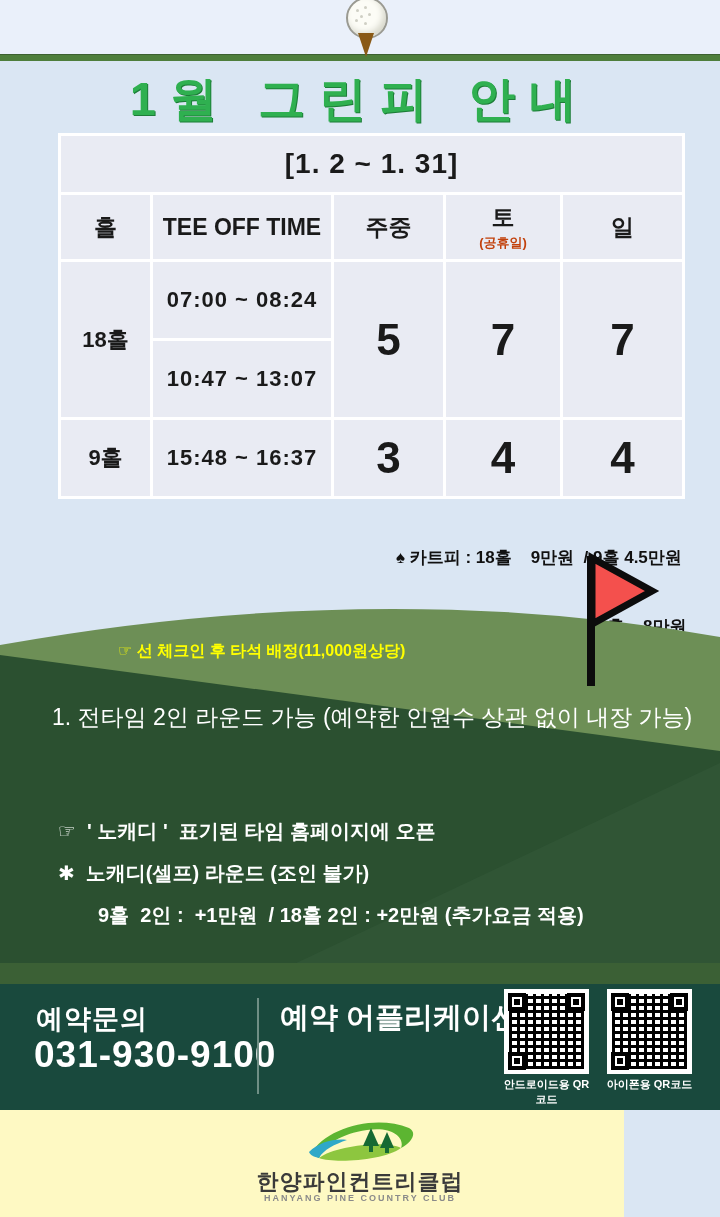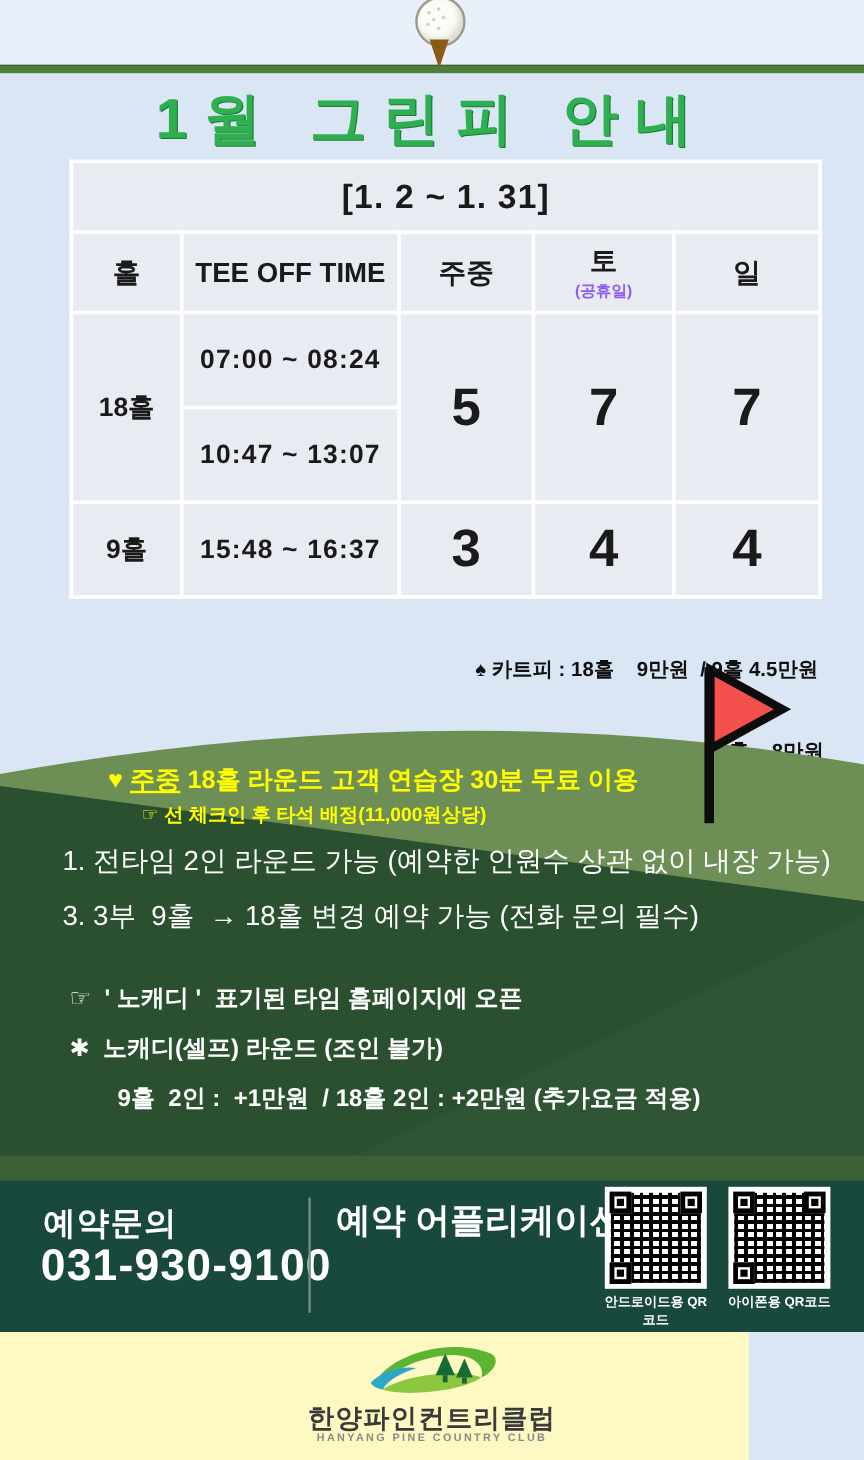--- a/index.html
+++ b/index.html
@@ -22,21 +22,21 @@
 
   
   table.fee{position:absolute;left:58px;top:133px;width:624px;border-collapse:collapse;
     table-layout:fixed;background:#e9ebf3;}
   table.fee td,table.fee th{border:3px solid #ffffff;background:#e9ebf3;
     text-align:center;vertical-align:middle;font-weight:bold;color:#1a1a1a;padding:0;}
   .t-date{font-size:28px;height:56px;letter-spacing:1px;}
   .t-head{font-size:23px;height:64px;}
   .t-sat{color:#1414dd;}
   .t-sun{color:#e60000;}
-  .t-sat-note{display:block;font-size:13px;font-weight:bold;color:#8b5cf6;margin-top:1px;}
+  .t-sat-note{display:block;font-size:13px;font-weight:bold;color:#c2410c;margin-top:1px;}
   .t-hole{font-size:22px;}
   .t-time{font-size:22px;letter-spacing:1px;height:76px;}
   .t-price{font-size:44px;}
   .t-row9{height:71px;}
 
   
   .fees{position:absolute;left:396px;top:500px;color:#111;font-weight:bold;font-size:17px;
     line-height:23px;white-space:pre;}
 
   
@@ -160,27 +160,25 @@
     <path d="M0,80 L720,176 L720,410 L0,410 Z" fill="#2b5030"></path>
     <path d="M250,410 L720,188 L720,410 Z" fill="#35593a" opacity="0.55"></path>
   </svg>
 
   <svg class="flag" viewBox="0 0 110 145">
     <polygon points="32,10 92,43 32,76" fill="#f4504d" stroke="#0c0c0c" stroke-width="7"></polygon>
     <rect x="27" y="8" width="8" height="130" fill="#0c0c0c"></rect>
   </svg>
 
   <div class="promo">
-    <div><span>♥ </span><span class="u">주중</span><span> 18홀 라운드 고객 연습장 30분 무료 이용</span></div>
     <div class="l2">☞ 선 체크인 후 타석 배정(11,000원상당)</div>
   </div>
 
   <div class="notices">
     <div>1. 전타임 2인 라운드 가능 (예약한 인원수 상관 없이 내장 가능)</div>
-    <div>3. 3부  9홀  → 18홀 변경 예약 가능 (전화 문의 필수)</div>
   </div>
 
   <div class="nocaddy">
     <div>☞  ' 노캐디 '  표기된 타임 홈페이지에 오픈</div>
     <div>✱  노캐디(셀프) 라운드 (조인 불가)</div>
     <div class="l3">9홀  2인 :  +1만원  / 18홀 2인 : +2만원 (추가요금 적용)</div>
   </div>
 
   <div class="strip"></div>
 

